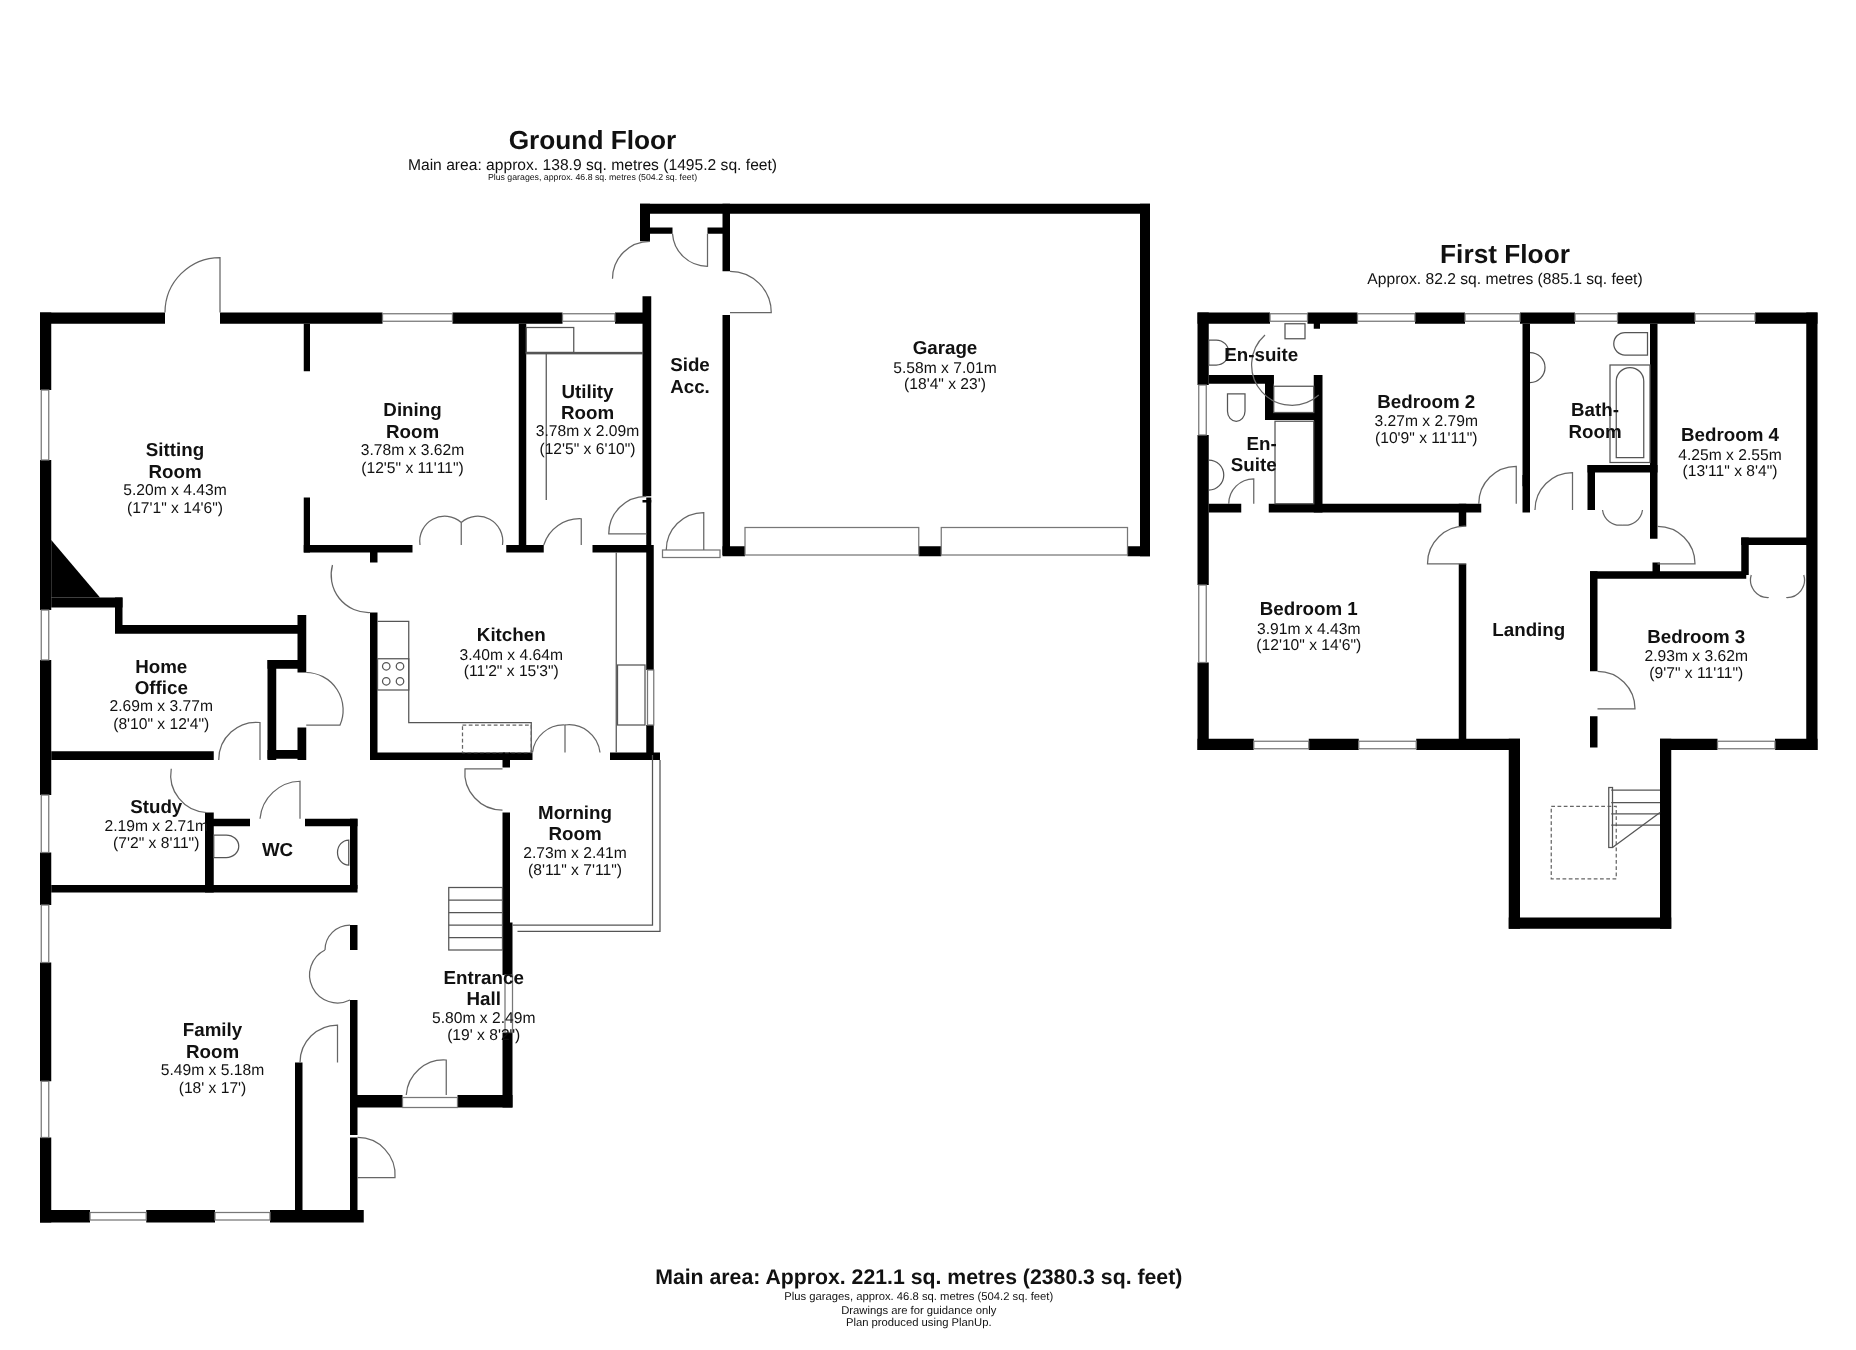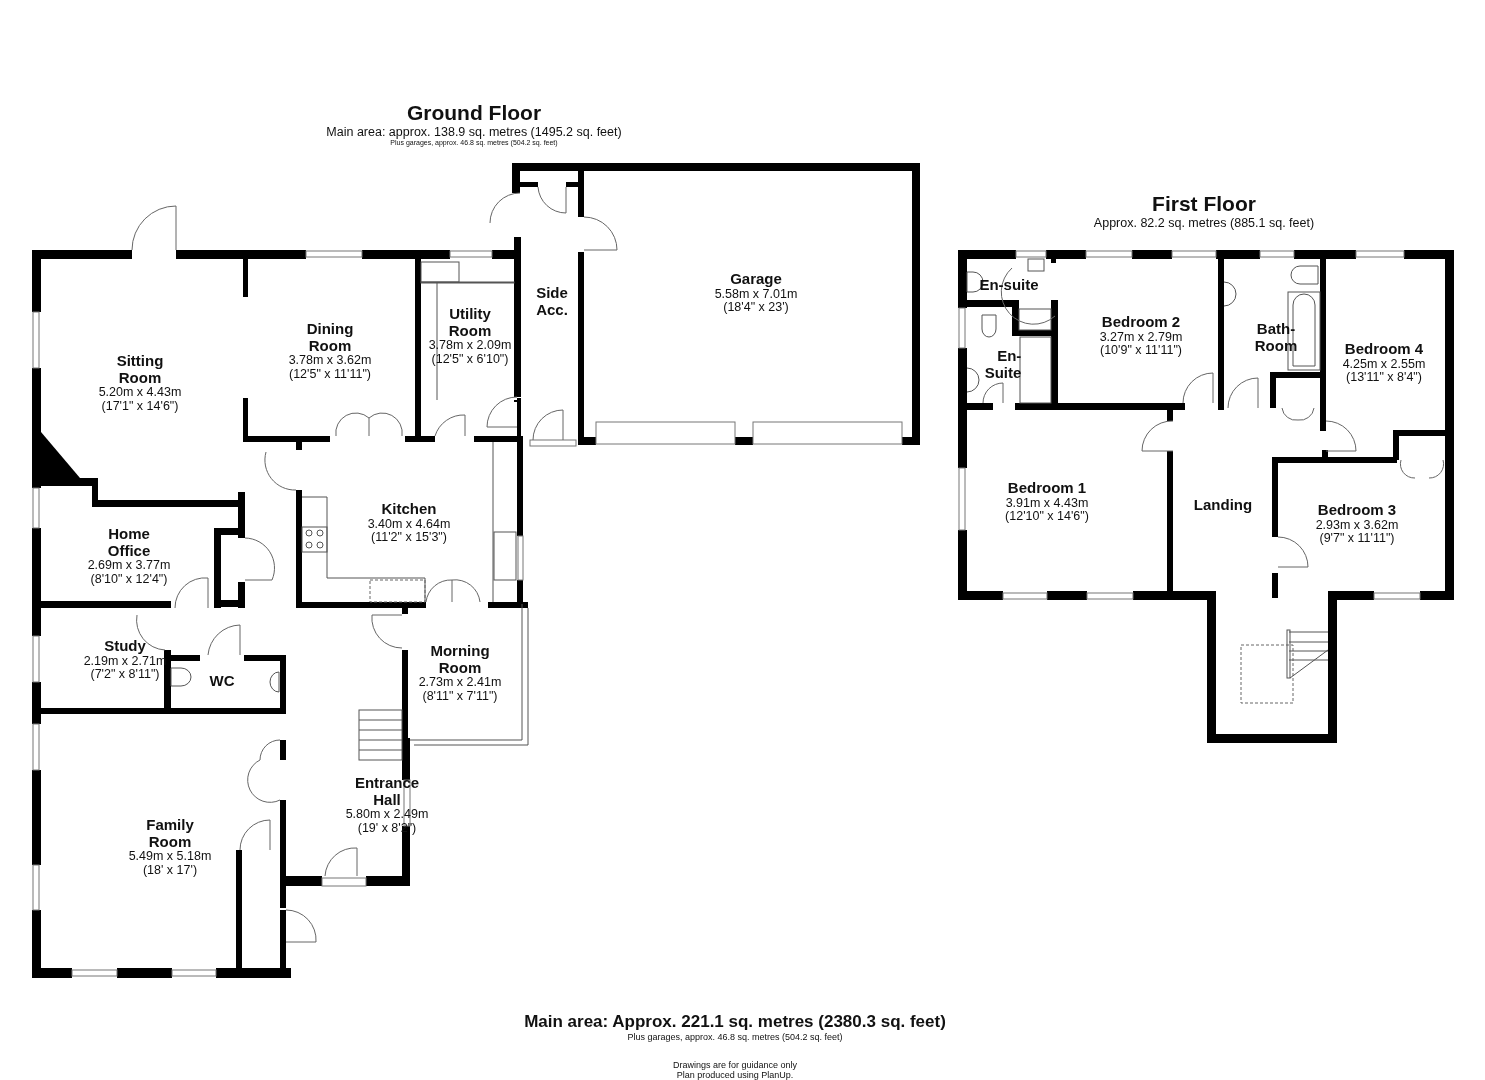--- a/index.html
+++ b/index.html
@@ -377,15 +377,15 @@
 </div>
 <div class="lbl" style="left:1357px; top:502px;">
   <span class="name">Bedroom 3</span>
   <span class="dim">2.93m x 3.62m</span>
   <span class="dim">(9'7" x 11'11")</span>
 </div>
 
 <div class="title" style="left:735px; top:1012px;">
   <div class="foot-main">Main area: Approx. 221.1 sq. metres (2380.3 sq. feet)</div>
   <div class="foot-sml">Plus garages, approx. 46.8 sq. metres (504.2 sq. feet)</div>
-  <div class="foot-sml" style="margin-top:18px;">Drawings are for guidance only</div>
+  <div class="foot-sml" style="margin-top:1px;">Drawings are for guidance only</div>
   <div class="foot-sml">Plan produced using PlanUp.</div>
 </div>
 
 </body></html>

